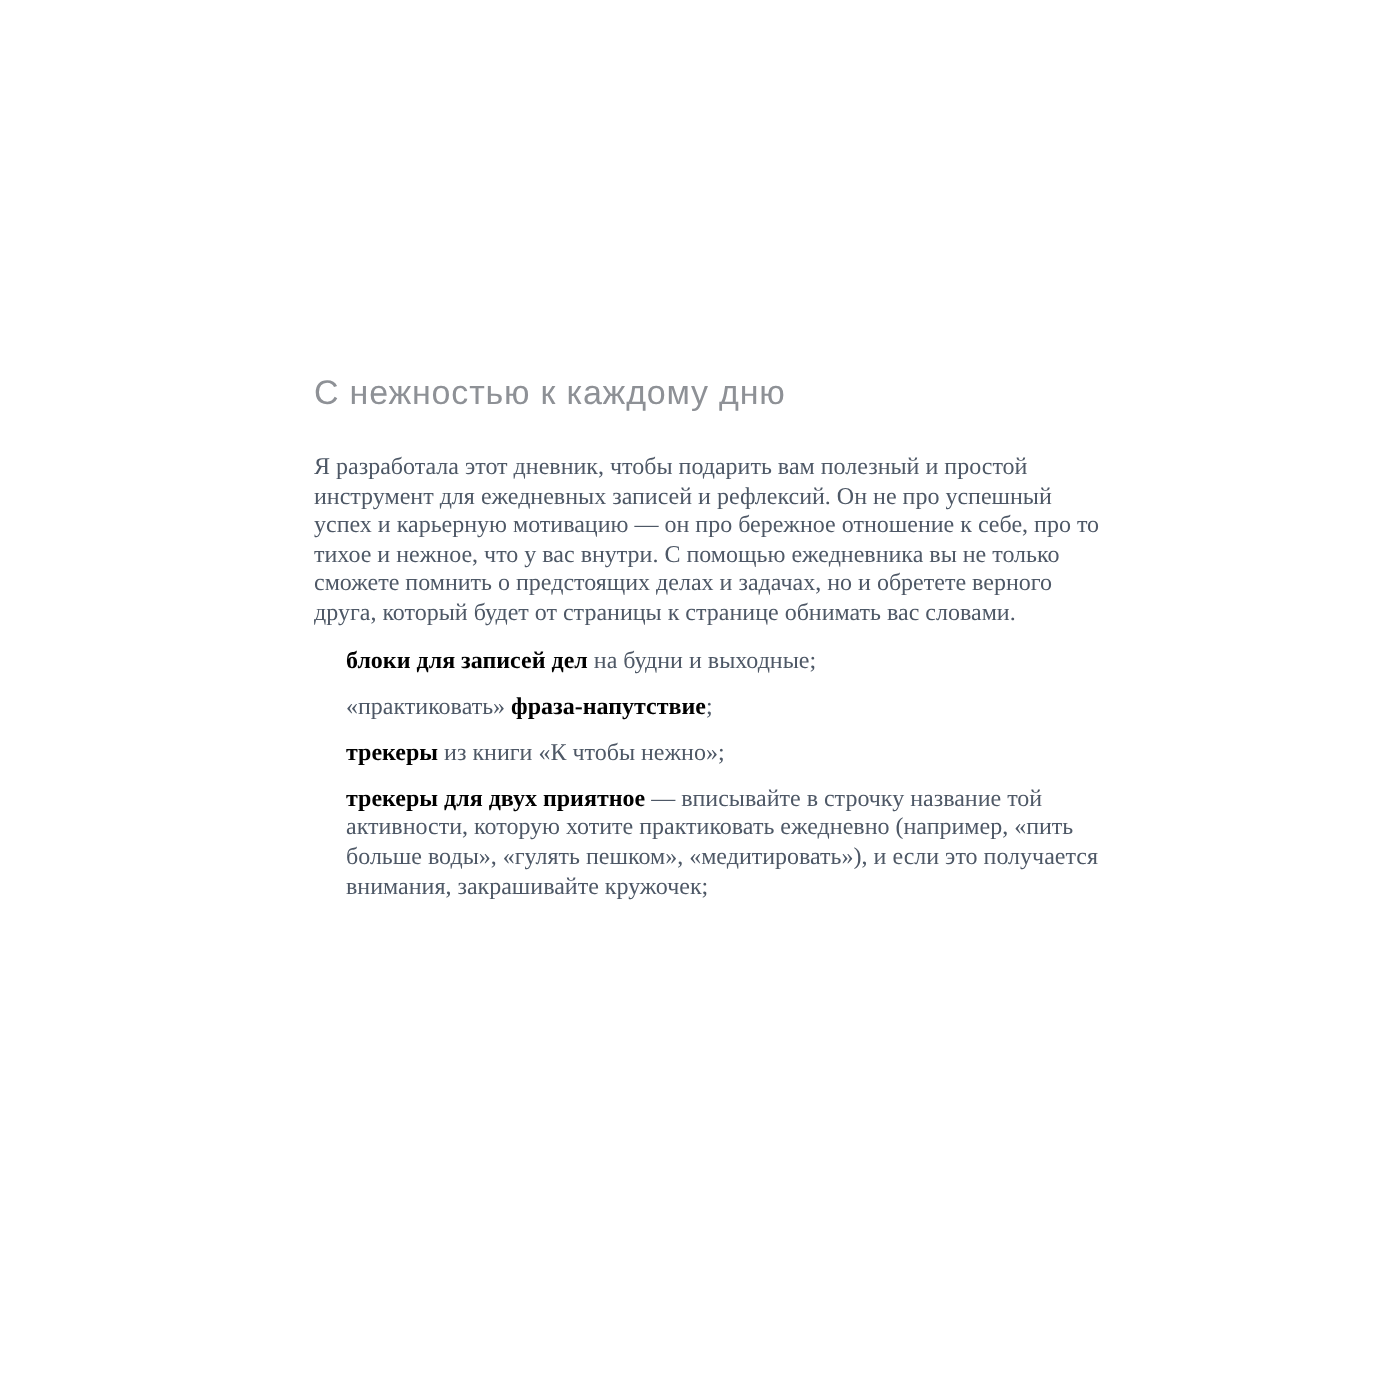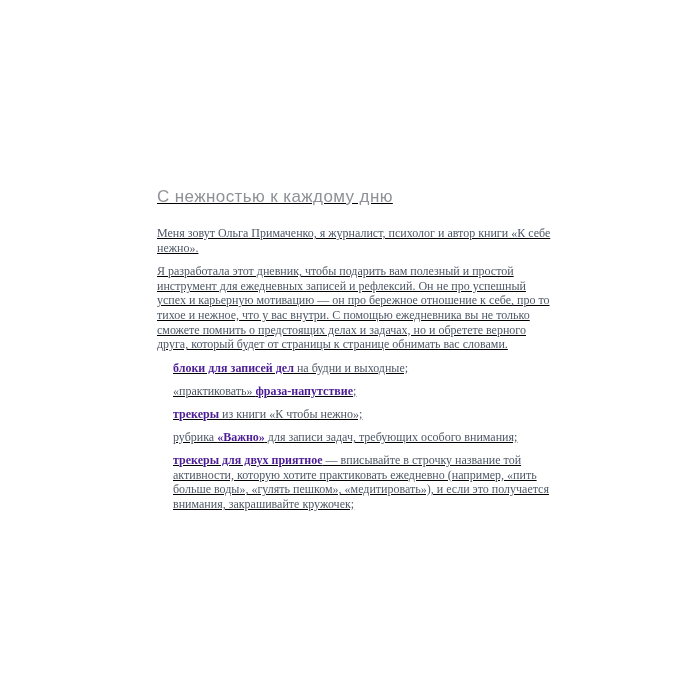--- a/index.html
+++ b/index.html
@@ -12,21 +12,20 @@
     width: 700px;
     height: 700px;
     background: #ffffff;
     overflow: hidden;
   }
   .content {
     position: absolute;
     left: 157px;
     top: 185px;
     width: 398px;
-    text-decoration: underline;
   }
   .title {
     font-family: "Liberation Sans", "DejaVu Sans", sans-serif;
     font-size: 17px;
     line-height: 23px;
     font-weight: 400;
     letter-spacing: 0.4px;
     color: #8e9196;
     margin: 0 0 18px 0;
   }
@@ -45,46 +44,44 @@
     margin-bottom: 8px;
   }
   .list {
     padding-left: 16px;
   }
   .item {
     margin: 0 0 8.5px 0;
   }
   .item b {
     font-weight: 700;
-    color: #4c1d95;
+    color: #000000;
   }
 </style>
 </head>
 <body>
 
 <div class="page">
   <div class="content">
 
     <h1 class="title">С нежностью к каждому дню</h1>
 
 
-    <p class="body">Меня зовут Ольга Примаченко, я журналист, психолог и автор книги «К себе нежно».</p>
 
     <p class="body">Я разработала этот дневник, чтобы подарить вам полезный и простой инструмент для ежедневных записей и рефлексий. Он не про успешный успех и карьерную мотивацию — он про бережное отношение к себе, про то тихое и нежное, что у вас внутри. С помощью ежедневника вы не только сможете помнить о предстоящих делах и задачах, но и обретете верного друга, который будет от страницы к странице обнимать вас словами.</p>
 
 
     <div class="list">
 
       <p class="body item"><span></span><b>блоки для записей дел</b><span> на будни и выходные;</span></p>
 
       <p class="body item"><span>«практиковать» </span><b>фраза-напутствие</b><span>;</span></p>
 
       <p class="body item"><span></span><b>трекеры</b><span> из книги «К чтобы нежно»;</span></p>
 
-      <p class="body item"><span>рубрика </span><b>«Важно»</b><span> для записи задач, требующих особого внимания;</span></p>
 
 
       <p class="body item"><span></span><b>трекеры для двух приятное</b><span> — вписывайте в строчку название той активности, которую хотите практиковать ежедневно (например, «пить больше воды», «гулять пешком», «медитировать»), и если это получается внимания, закрашивайте кружочек;</span></p>
 
 
     </div>
   </div>
 </div>
 
 </body></html>

